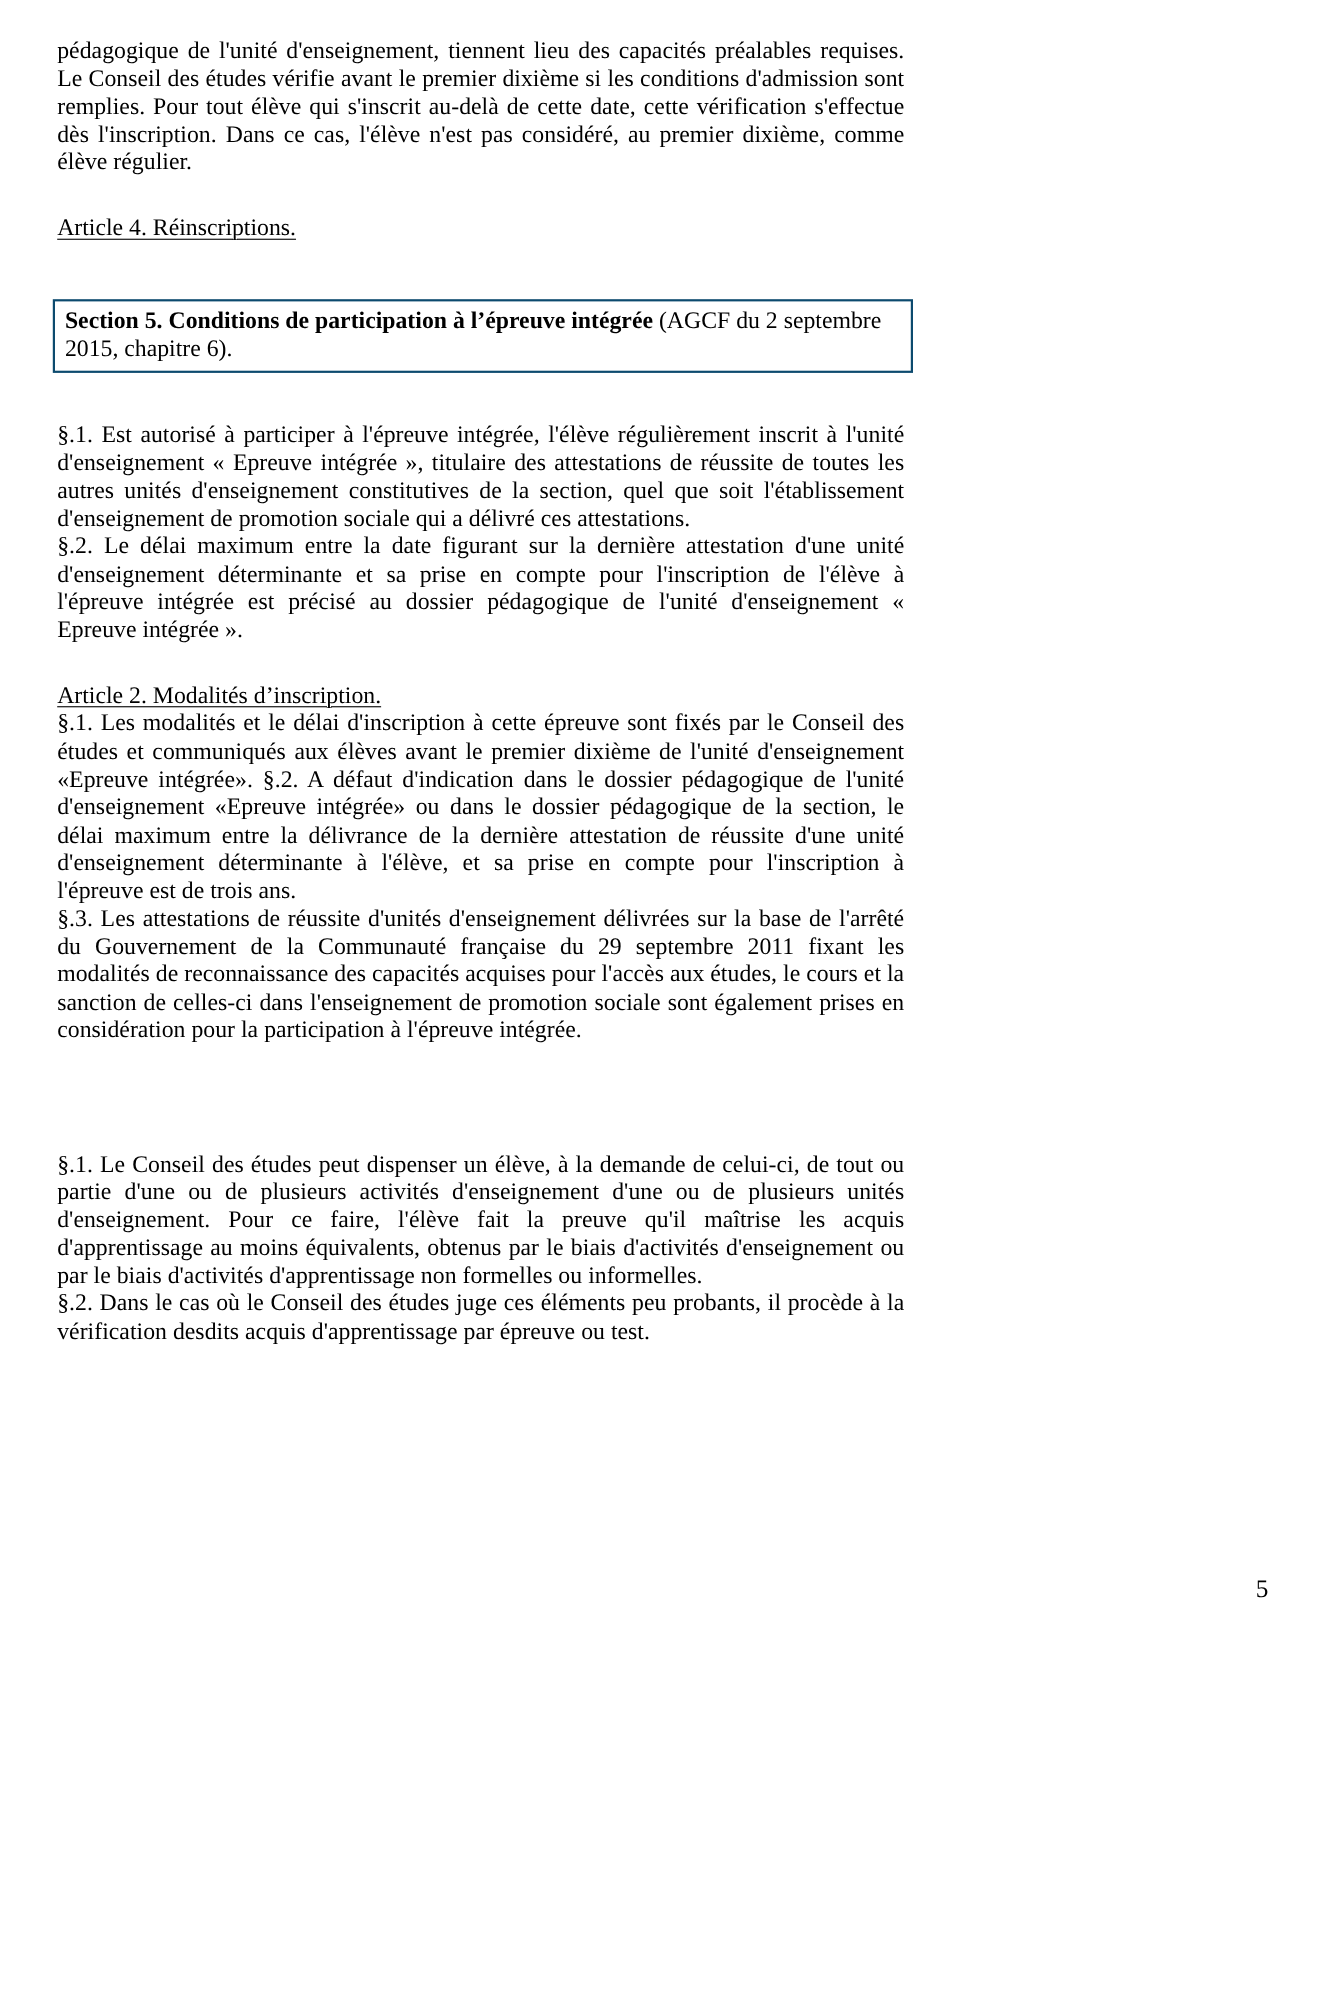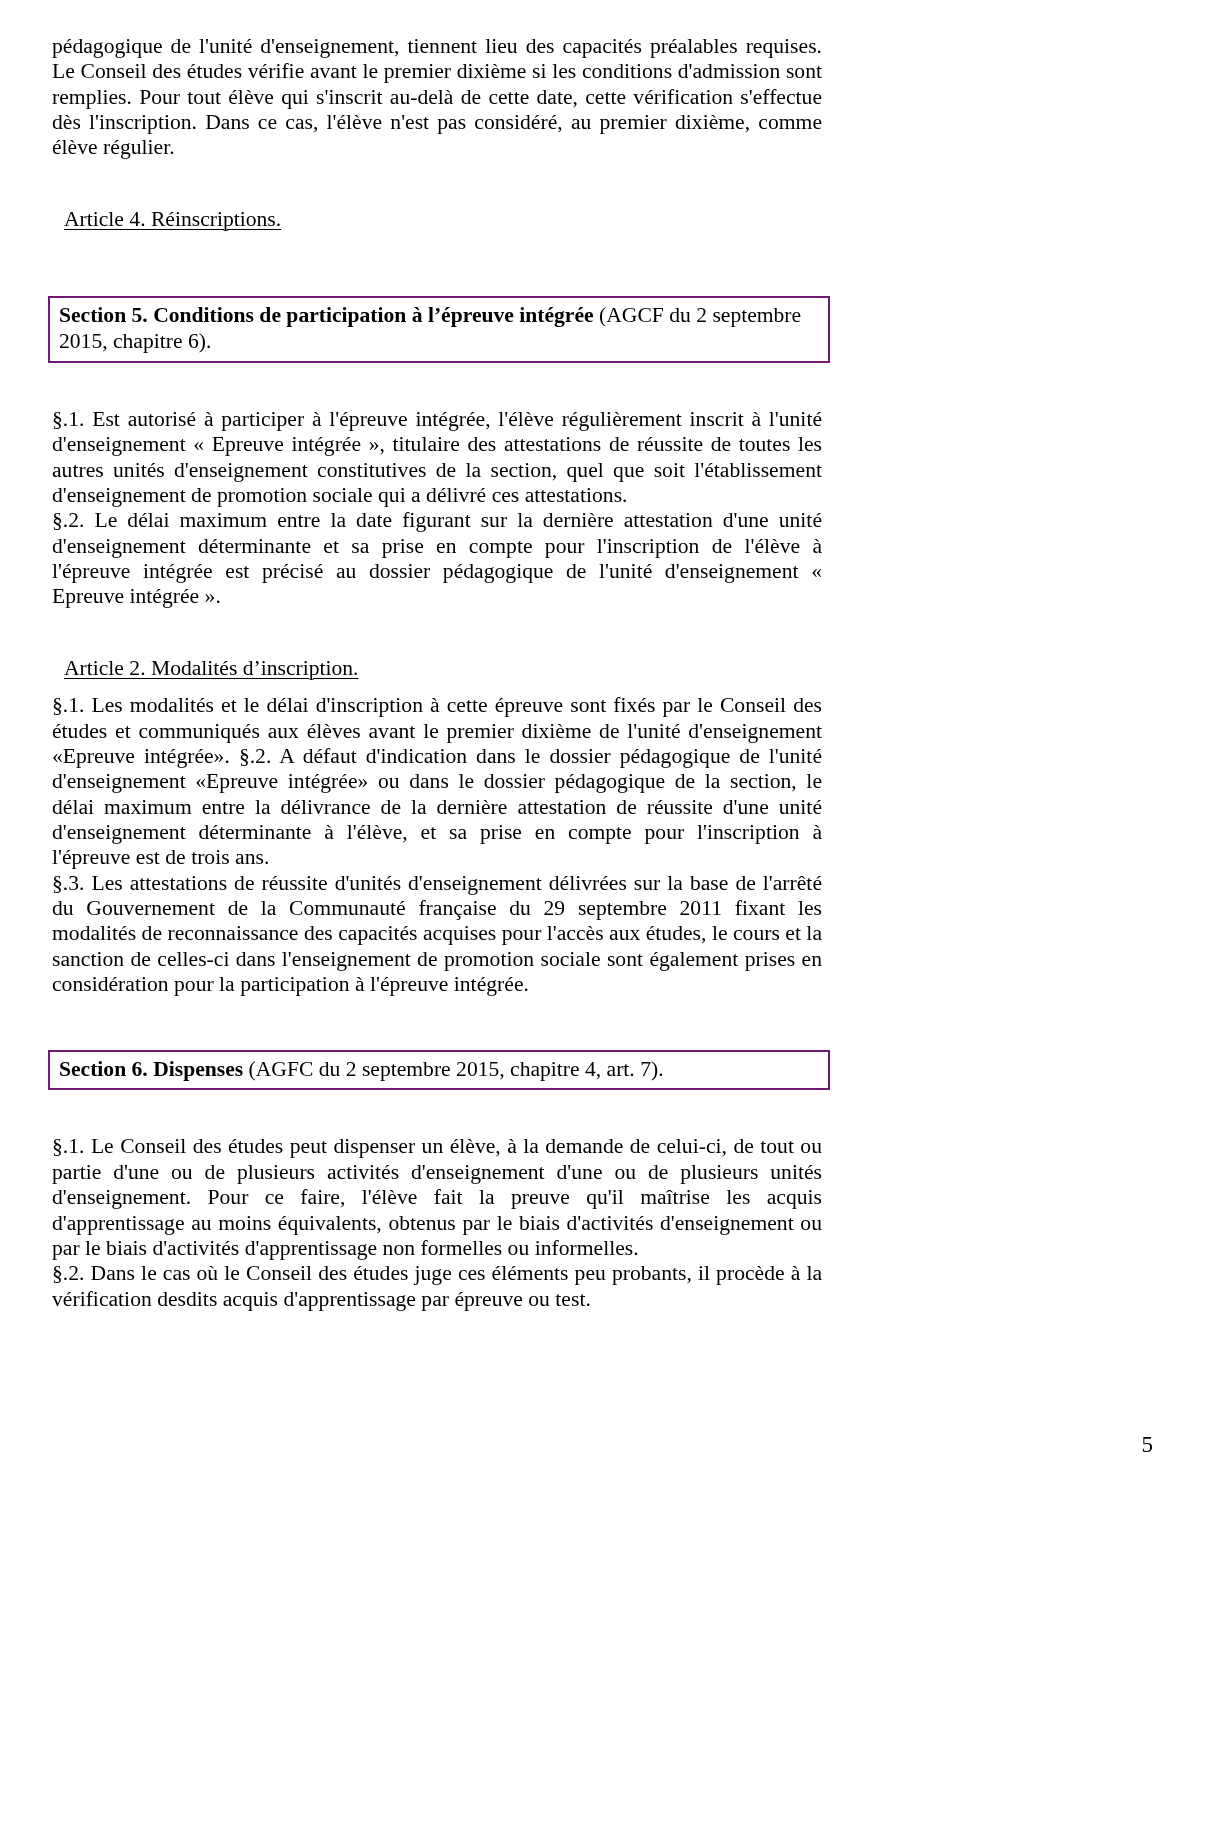--- a/index.html
+++ b/index.html
@@ -28,32 +28,32 @@
     font-size: 21.6px;
     line-height: 1.175;
     text-align: justify;
     text-justify: inter-word;
     letter-spacing: 0.02px;
   }
   .gap-md { height: 34px; }
   .gap-lg { height: 44px; }
   .gap-xl { height: 52px; }
   .art-head {
-    margin: 12px;
+    margin: 0;
     font-size: 21.6px;
     line-height: 1.175;
     text-align: left;
   }
   .art-head span.u {
     text-decoration: underline;
     text-underline-offset: 2.5px;
     text-decoration-thickness: 1.2px;
   }
   .section-box {
-    border: 2px solid #701a75;
+    border: 2px solid #0c4a6e;
     padding: 5px 9px 6px 9px;
     box-sizing: border-box;
     width: 782px;
     margin-left: -4px;
   }
   .section-box p {
     margin: 0;
     font-size: 21.6px;
     line-height: 1.2;
     text-align: left;
@@ -93,23 +93,20 @@
     <p class="body">§.2. Le délai maximum entre la date figurant sur la dernière attestation d'une unité d'enseignement déterminante et sa prise en compte pour l'inscription de l'élève à l'épreuve intégrée est précisé au dossier pédagogique de l'unité d'enseignement « Epreuve intégrée ».</p>
 
     <div class="gap-md"></div>
 
     <p class="art-head"><span class="u">Article 2. Modalités d’inscription.</span></p>
     <p class="body">§.1. Les modalités et le délai d'inscription à cette épreuve sont fixés par le Conseil des études et communiqués aux élèves avant le premier dixième de l'unité d'enseignement «Epreuve intégrée». §.2. A défaut d'indication dans le dossier pédagogique de l'unité d'enseignement «Epreuve intégrée» ou dans le dossier pédagogique de la section, le délai maximum entre la délivrance de la dernière attestation de réussite d'une unité d'enseignement déterminante à l'élève, et sa prise en compte pour l'inscription à l'épreuve est de trois ans.</p>
     <p class="body">§.3. Les attestations de réussite d'unités d'enseignement délivrées sur la base de l'arrêté du Gouvernement de la Communauté française du 29 septembre 2011 fixant les modalités de reconnaissance des capacités acquises pour l'accès aux études, le cours et la sanction de celles-ci dans l'enseignement de promotion sociale sont également prises en considération pour la participation à l'épreuve intégrée.</p>
 
     <div class="gap-xl"></div>
 
-    <div class="section-box">
-      <p><span class="bold">Section 6. Dispenses</span><span> (AGFC du 2 septembre 2015, chapitre 4, art. 7).</span></p>
-    </div>
 
     <div class="gap-lg"></div>
 
     <p class="body">§.1. Le Conseil des études peut dispenser un élève, à la demande de celui-ci, de tout ou partie d'une ou de plusieurs activités d'enseignement d'une ou de plusieurs unités d'enseignement. Pour ce faire, l'élève fait la preuve qu'il maîtrise les acquis d'apprentissage au moins équivalents, obtenus par le biais d'activités d'enseignement ou par le biais d'activités d'apprentissage non formelles ou informelles.</p>
     <p class="body">§.2. Dans le cas où le Conseil des études juge ces éléments peu probants, il procède à la vérification desdits acquis d'apprentissage par épreuve ou test.</p>
 
     <div class="gap-md"></div>
 
 
   </div>

